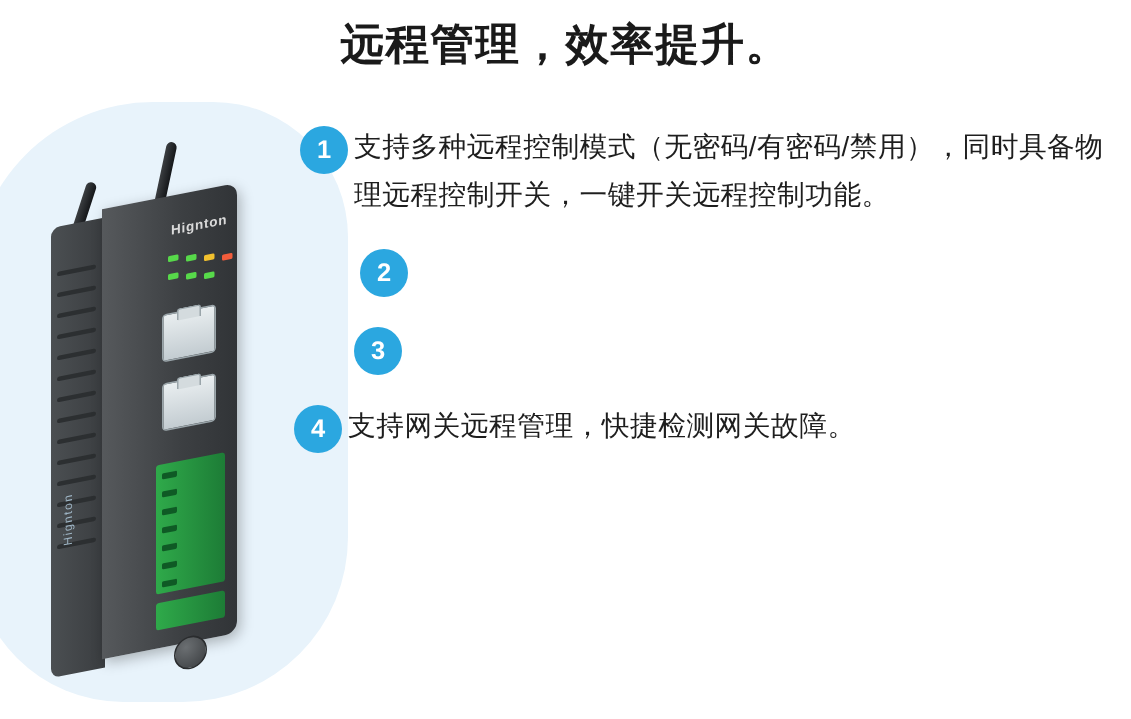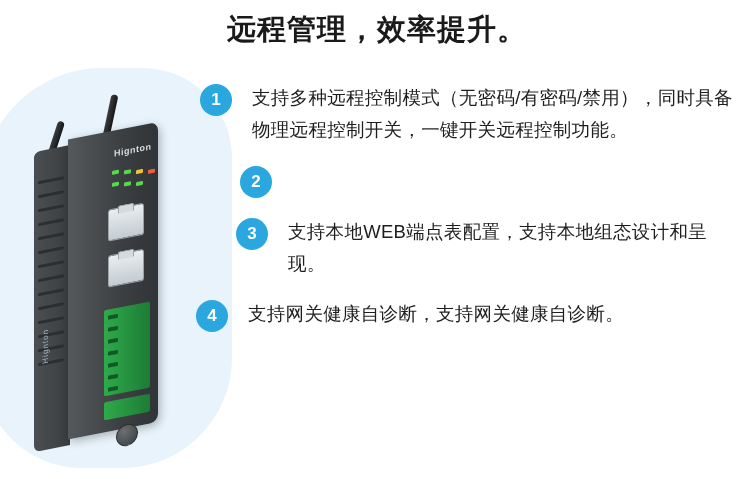--- a/index.html
+++ b/index.html
@@ -232,21 +232,21 @@
     background: #2ba7e0;
     color: #ffffff;
     font-size: 17px;
     font-weight: bold;
     display: flex;
     align-items: center;
     justify-content: center;
     margin-top: 2px;
   }
   .ftext {
-    margin-left: 20px;
+    margin-left: 4px;
     font-size: 18.5px;
     line-height: 32px;
     color: #1e1e1e;
     letter-spacing: .3px;
   }
 
   
   .f1 { margin-left: 4px; }
   .f1 .ftext { width: 500px; }
   .f2 { margin-left: 44px; margin-top: 8px; }
@@ -325,23 +325,22 @@
       <div class="badge">1</div>
       <div class="ftext">支持多种远程控制模式（无密码/有密码/禁用），同时具备物理远程控制开关，一键开关远程控制功能。</div>
     </div>
 
     <div class="feature f2">
       <div class="badge">2</div>
     </div>
 
     <div class="feature f3">
       <div class="badge">3</div>
-      <div class="ftext">支持本地WEB端点表配置，支持本地组态设计和呈现。</div>
     </div>
 
     <div class="feature f4">
       <div class="badge">4</div>
-      <div class="ftext">支持网关健康自诊断，支持网关健康自诊断。</div>
+      <div class="ftext">支持网关远程管理，快捷检测网关故障。</div>
     </div>
 
   </div>
 
 </div>
 
 </body></html>

